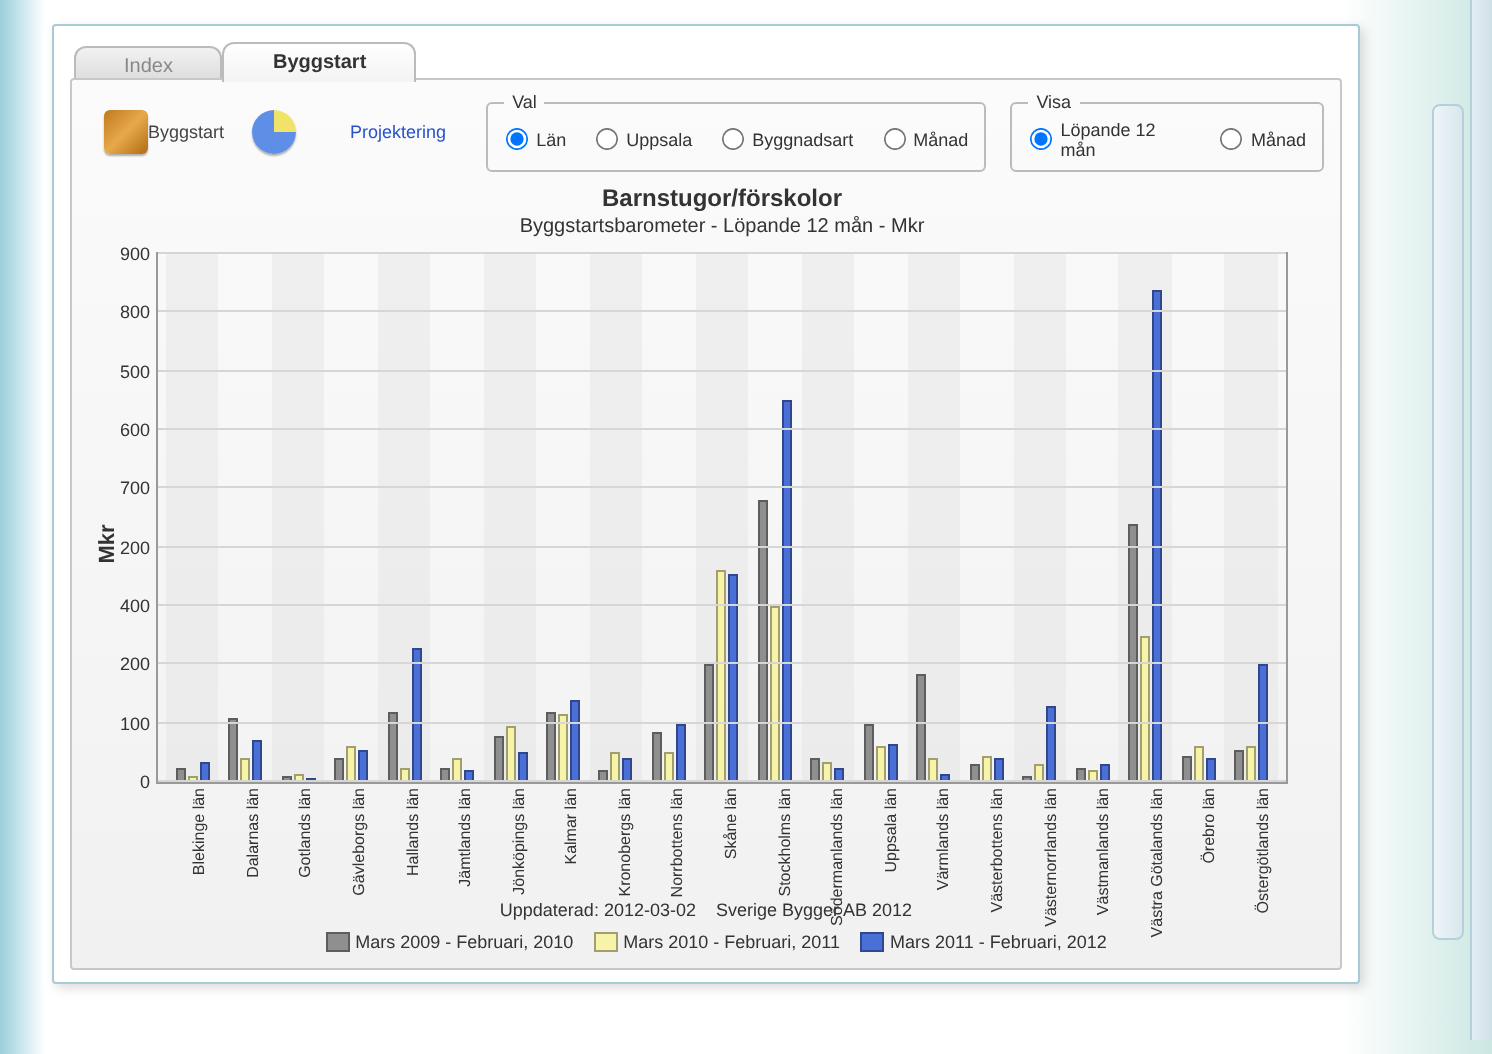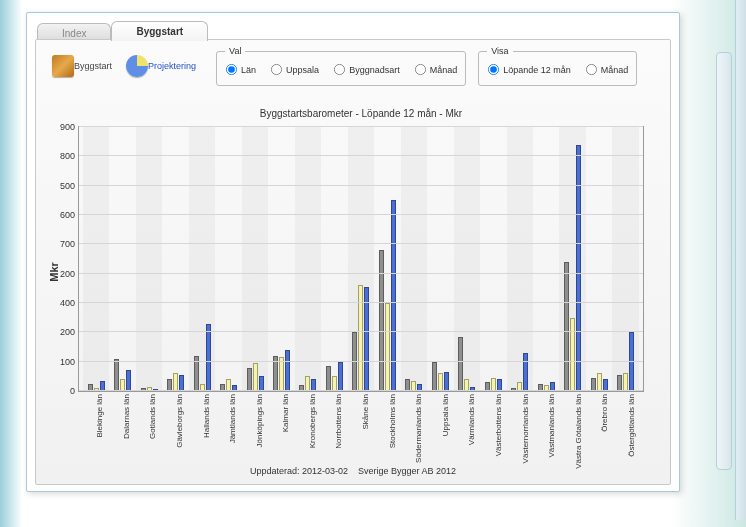--- a/index.html
+++ b/index.html
@@ -59,21 +59,21 @@
   }
   .iconbtn.byggstart .icon {
     background: linear-gradient(135deg,#c07a1f 0%,#e6a94a 50%,#b36a12 100%);
     box-shadow: 0 1px 1px rgba(0,0,0,0.3);
   }
   .iconbtn.projektering .icon {
     background: conic-gradient(#f0e36a 0 25%, #5f8ee6 0 100%);
     border-radius: 50%;
     box-shadow: 0 1px 1px rgba(0,0,0,0.3);
   }
-  .iconbtn.projektering .lbl { color: #2752c9; }
+  .iconbtn.projektering .lbl { color: #2752c9; margin-left: 27px; }
   .iconbtn.byggstart .lbl { color: #444; }
   fieldset.opt {
     border: 1px solid #bbb; border-radius: 3px;
     margin: 0 0 0 12px; padding: 0 8px 2px 8px;
     display: flex; align-items: center; gap: 14px;
     font-size: 9px;
   }
   fieldset.opt legend { padding: 0 4px; font-size: 9px; color: #333; }
   .radioitem { display: inline-flex; align-items: center; gap: 3px; }
   .radioitem input { transform: scale(0.85); margin: 0; }
@@ -198,20 +198,21 @@
             <span>Löpande 12 mån</span>
           </label>
           <label class="radioitem">
             <input type="radio" name="visa" style="">
             <span>Månad</span>
           </label>
         </fieldset>
     </div>
 
     <div class="chart">
+      <div class="chart-title">Barnstugor/förskolor</div>
       <div class="chart-sub">Byggstartsbarometer - Löpande 12 mån - Mkr</div>
       <div class="ylabel">Mkr</div>
       <div class="plot">
         <div class="bars">
             <div class="catcol band-odd">
               <div class="bar s0" title="Blekinge län — Mars 2009 - Februari, 2010: 25" style="height: 2.77778%;"></div>
               <div class="bar s1" title="Blekinge län — Mars 2010 - Februari, 2011: 10" style="height: 1.11111%;"></div>
               <div class="bar s2" title="Blekinge län — Mars 2011 - Februari, 2012: 35" style="height: 3.88889%;"></div>
             </div>
             <div class="catcol">
@@ -402,16 +403,17 @@
           </div>
         </div>
     </div>
 
     <div class="footer">
       <div>
         <span>Uppdaterad: 2012-03-02</span>
         &nbsp;&nbsp;
         <span>Sverige Bygger AB 2012</span>
       </div>
+      <div class="legend"><span class="swatch s0"></span><span>Mars 2009 - Februari, 2010</span><span class="swatch s1"></span><span>Mars 2010 - Februari, 2011</span><span class="swatch s2"></span><span>Mars 2011 - Februari, 2012</span></div>
     </div>
 
   </div>
 </div>
 
 </body></html>

